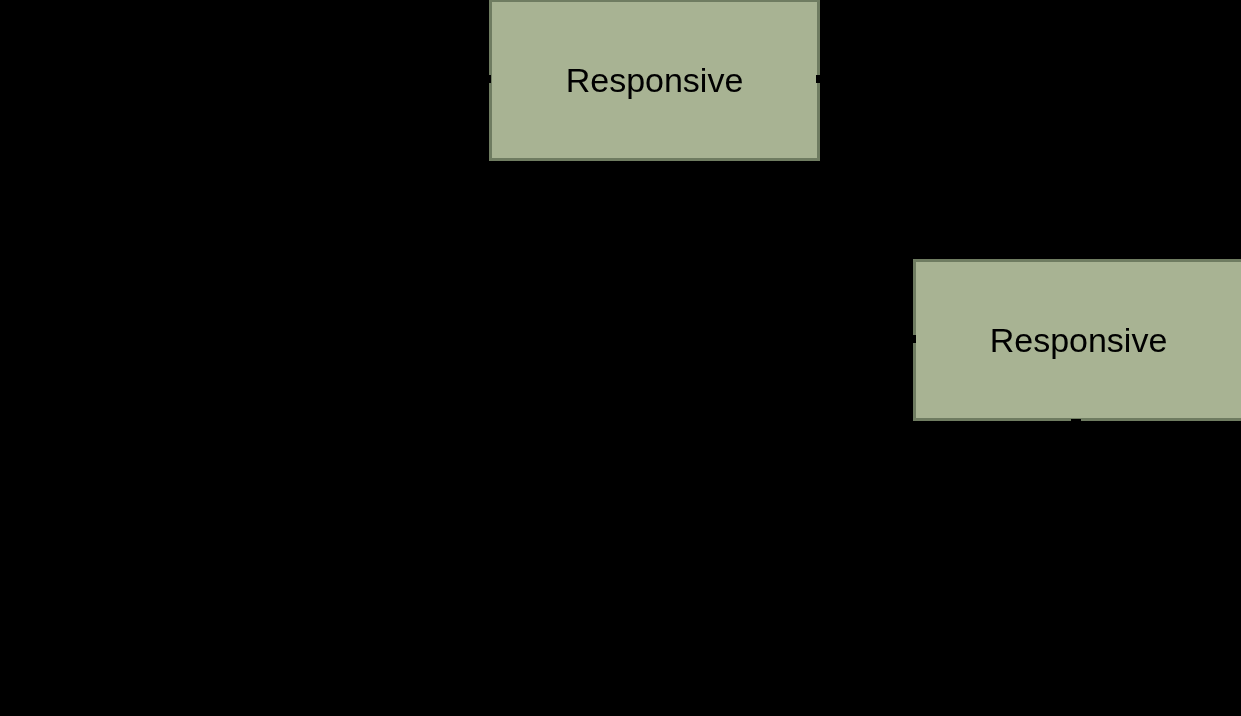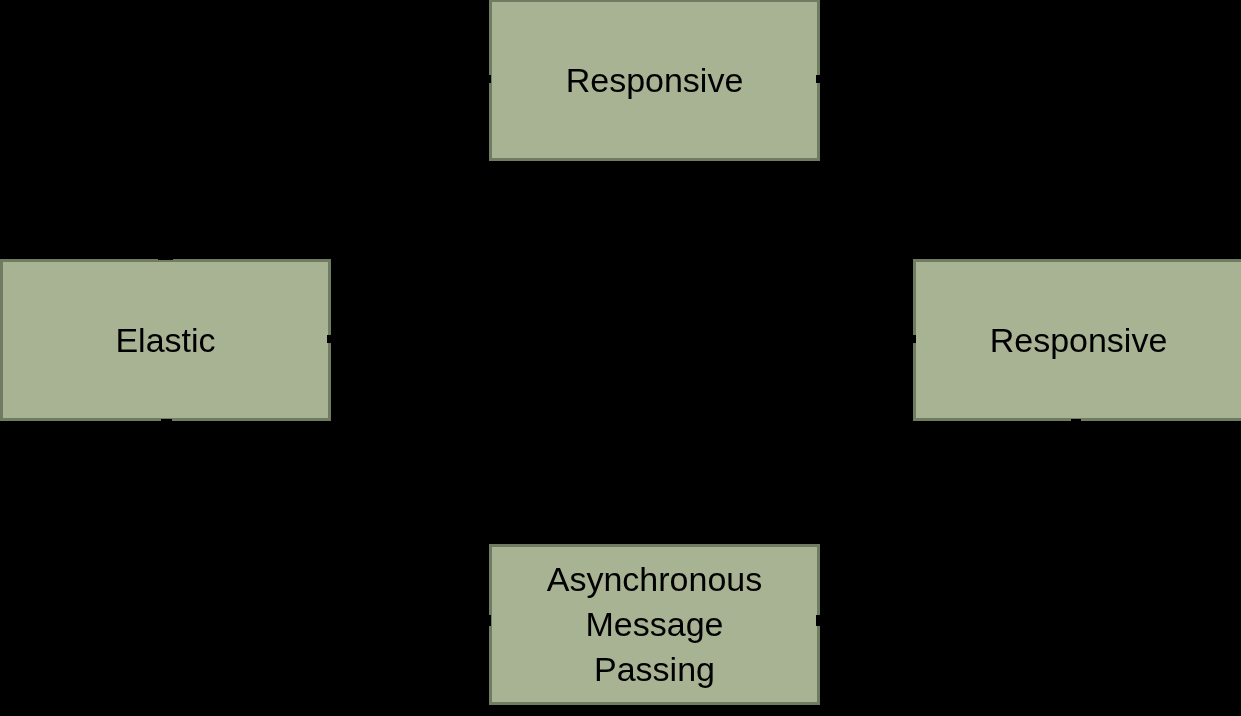--- a/index.html
+++ b/index.html
@@ -57,33 +57,25 @@
 </style>
 </head>
 <body>
 
 <div class="diagram">
 
   <div class="node node-responsive">
     <span class="node-label">Responsive</span>
   </div>
 
-  <div class="node node-elastic">
-    <span class="node-label">Elastic</span>
-  </div>
 
   <div class="node node-resilient">
     <span class="node-label">Responsive</span>
   </div>
 
-  <div class="node node-async">
-    <span class="node-label">Asynchronous
-Message
-Passing</span>
-  </div>
 
   <div class="tip tip-responsive-left"></div>
   <div class="tip tip-responsive-right"></div>
   <div class="tip tip-elastic-top"></div>
   <div class="tip tip-elastic-right"></div>
   <div class="tip tip-elastic-bottom"></div>
   <div class="tip tip-resilient-top"></div>
   <div class="tip tip-resilient-left"></div>
   <div class="tip tip-resilient-bottom"></div>
   <div class="tip tip-async-left"></div>

